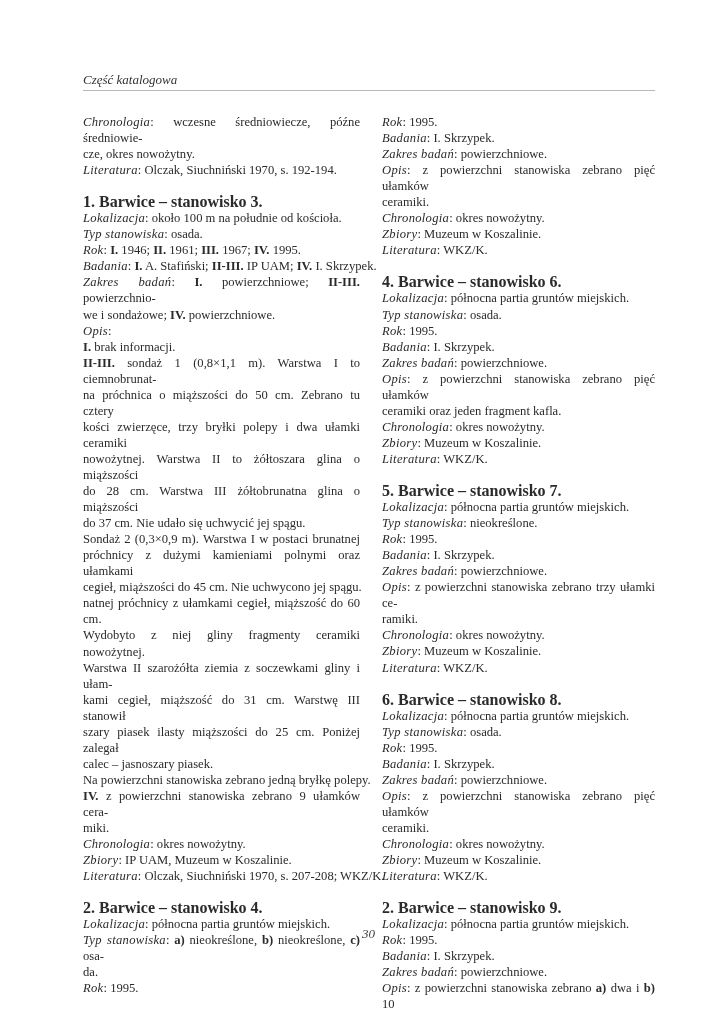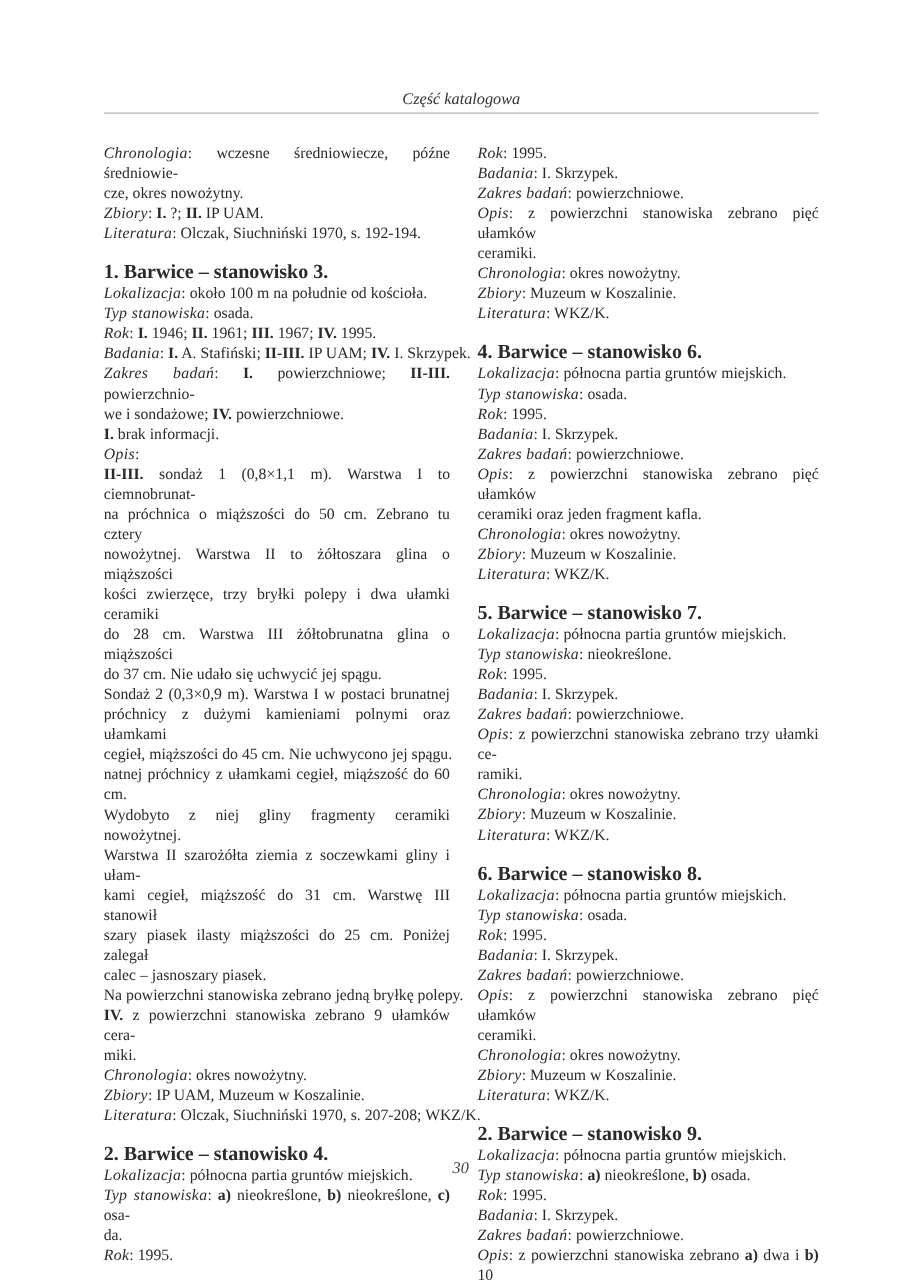--- a/index.html
+++ b/index.html
@@ -1,18 +1,18 @@
 <!DOCTYPE html>
 <html><head>
 <meta charset="utf-8">
 <style>
   html, body { margin: 0; padding: 0; background: #ffffff; }
   body { width: 724px; height: 1024px; position: relative; overflow: hidden;
          font-family: "Liberation Serif", "DejaVu Serif", serif; color: #2a2a2a; }
-  .header { position: absolute; left: 83px; top: 70px; width: 572px; text-align: center; }
+  .header { position: absolute; left: 83px; top: 70px; width: 572px; }
   .header-title { font-style: italic; font-size: 13px; line-height: 16px; color: #333; }
   .header-rule { position: absolute; left: 0; top: 20px; width: 572px; height: 1px; background: #b8b8b8; }
   .col { position: absolute; top: 114px; font-size: 12.6px; line-height: 16.05px; text-align: justify; }
   .col-left { left: 83px; width: 277px; }
   .col-right { left: 382px; width: 273px; }
   .line { display: block; white-space: nowrap; }
   .j { text-align: justify; text-align-last: justify; white-space: normal; }
   .it { font-style: italic; letter-spacing: 0.3px; margin-top: 38px; }
   .b { font-weight: bold; }
   .head { font-weight: bold; font-size: 16px; margin-top: 16px; }
@@ -23,37 +23,36 @@
 
 <div class="header">
   <span class="header-title">Część katalogowa</span>
   <div class="header-rule"></div>
 </div>
 
 <div class="col col-left">
 
   <span class="line j"><span class="it">Chronologia</span><span>: wczesne średniowiecze, późne średniowie-</span></span>
   <span class="line">cze, okres nowożytny.</span>
-  <span class="line"><span class="it">Zbiory</span>: <span class="b">I.</span><span> ?; </span><span class="b">II.</span><span> IP UAM.</span></span>
   <span class="line"><span class="it">Literatura</span><span>: Olczak, Siuchniński 1970, s. 192-194.</span></span>
 
   <div>
     <span class="line head">1. Barwice – stanowisko 3.</span>
     <span class="line"><span class="it">Lokalizacja</span><span>: około 100 m na południe od kościoła.</span></span>
     <span class="line"><span class="it">Typ stanowiska</span><span>: osada.</span></span>
     <span class="line"><span class="it">Rok</span><span>: </span><span class="b">I.</span><span> 1946; </span><span class="b">II.</span><span> 1961; </span><span class="b">III.</span><span> 1967; </span><span class="b">IV.</span><span> 1995.</span></span>
     <span class="line"><span class="it">Badania</span><span>: </span><span class="b">I.</span><span> A. Stafiński; </span><span class="b">II-III.</span><span> IP UAM; </span><span class="b">IV.</span><span> I. Skrzypek.</span></span>
     <span class="line j"><span class="it">Zakres badań</span><span>: </span><span class="b">I.</span><span> powierzchniowe; </span><span class="b">II-III.</span><span> powierzchnio-</span></span>
     <span class="line"><span>we i sondażowe; </span><span class="b">IV.</span><span> powierzchniowe.</span></span>
+    <span class="line"><span class="it">Opis</span><span>:</span></span>
     <span class="line"><span class="b">I.</span><span> brak informacji.</span></span>
-    <span class="line"><span class="it">Opis</span><span>:</span></span>
     <span class="line j"><span class="b">II-III.</span><span> sondaż 1 (0,8×1,1 m). Warstwa I to ciemnobrunat-</span></span>
     <span class="line j">na próchnica o miąższości do 50 cm. Zebrano tu cztery</span>
+    <span class="line j">kości zwierzęce, trzy bryłki polepy i dwa ułamki ceramiki</span>
     <span class="line j">nowożytnej. Warstwa II to żółtoszara glina o miąższości</span>
-    <span class="line j">kości zwierzęce, trzy bryłki polepy i dwa ułamki ceramiki</span>
     <span class="line j">do 28 cm. Warstwa III żółtobrunatna glina o miąższości</span>
     <span class="line">do 37 cm. Nie udało się uchwycić jej spągu.</span>
     <span class="line j">Sondaż 2 (0,3×0,9 m). Warstwa I w postaci brunatnej</span>
     <span class="line j">próchnicy z dużymi kamieniami polnymi oraz ułamkami</span>
     <span class="line">cegieł, miąższości do 45 cm. Nie uchwycono jej spągu.</span>
     <span class="line j">natnej próchnicy z ułamkami cegieł, miąższość do 60 cm.</span>
     <span class="line j">Wydobyto z niej gliny fragmenty ceramiki nowożytnej.</span>
     <span class="line j">Warstwa II szarożółta ziemia z soczewkami gliny i ułam-</span>
     <span class="line j">kami cegieł, miąższość do 31 cm. Warstwę III stanowił</span>
     <span class="line j">szary piasek ilasty miąższości do 25 cm. Poniżej zalegał</span>
@@ -127,21 +126,20 @@
     <span class="line j"><span class="it">Opis</span><span>: z powierzchni stanowiska zebrano pięć ułamków</span></span>
     <span class="line">ceramiki.</span>
     <span class="line"><span class="it">Chronologia</span><span>: okres nowożytny.</span></span>
     <span class="line"><span class="it">Zbiory</span><span>: Muzeum w Koszalinie.</span></span>
     <span class="line"><span class="it">Literatura</span><span>: WKZ/K.</span></span>
   </div>
 
   <div>
     <span class="line head">2. Barwice – stanowisko 9.</span>
     <span class="line"><span class="it">Lokalizacja</span><span>: północna partia gruntów miejskich.</span></span>
-    <span class="line"><span class="it">Typ stanowiska</span><span>: </span><span class="b">a)</span><span> nieokreślone, </span><span class="b">b)</span><span> osada.</span></span>
     <span class="line"><span class="it">Rok</span><span>: 1995.</span></span>
     <span class="line"><span class="it">Badania</span><span>: I. Skrzypek.</span></span>
     <span class="line"><span class="it">Zakres badań</span><span>: powierzchniowe.</span></span>
     <span class="line j"><span class="it">Opis</span><span>: z powierzchni stanowiska zebrano </span><span class="b">a)</span><span> dwa i </span><span class="b">b)</span><span> 10</span></span>
 
   </div>
 </div>
 
 <div class="page-number">30</div>
 

